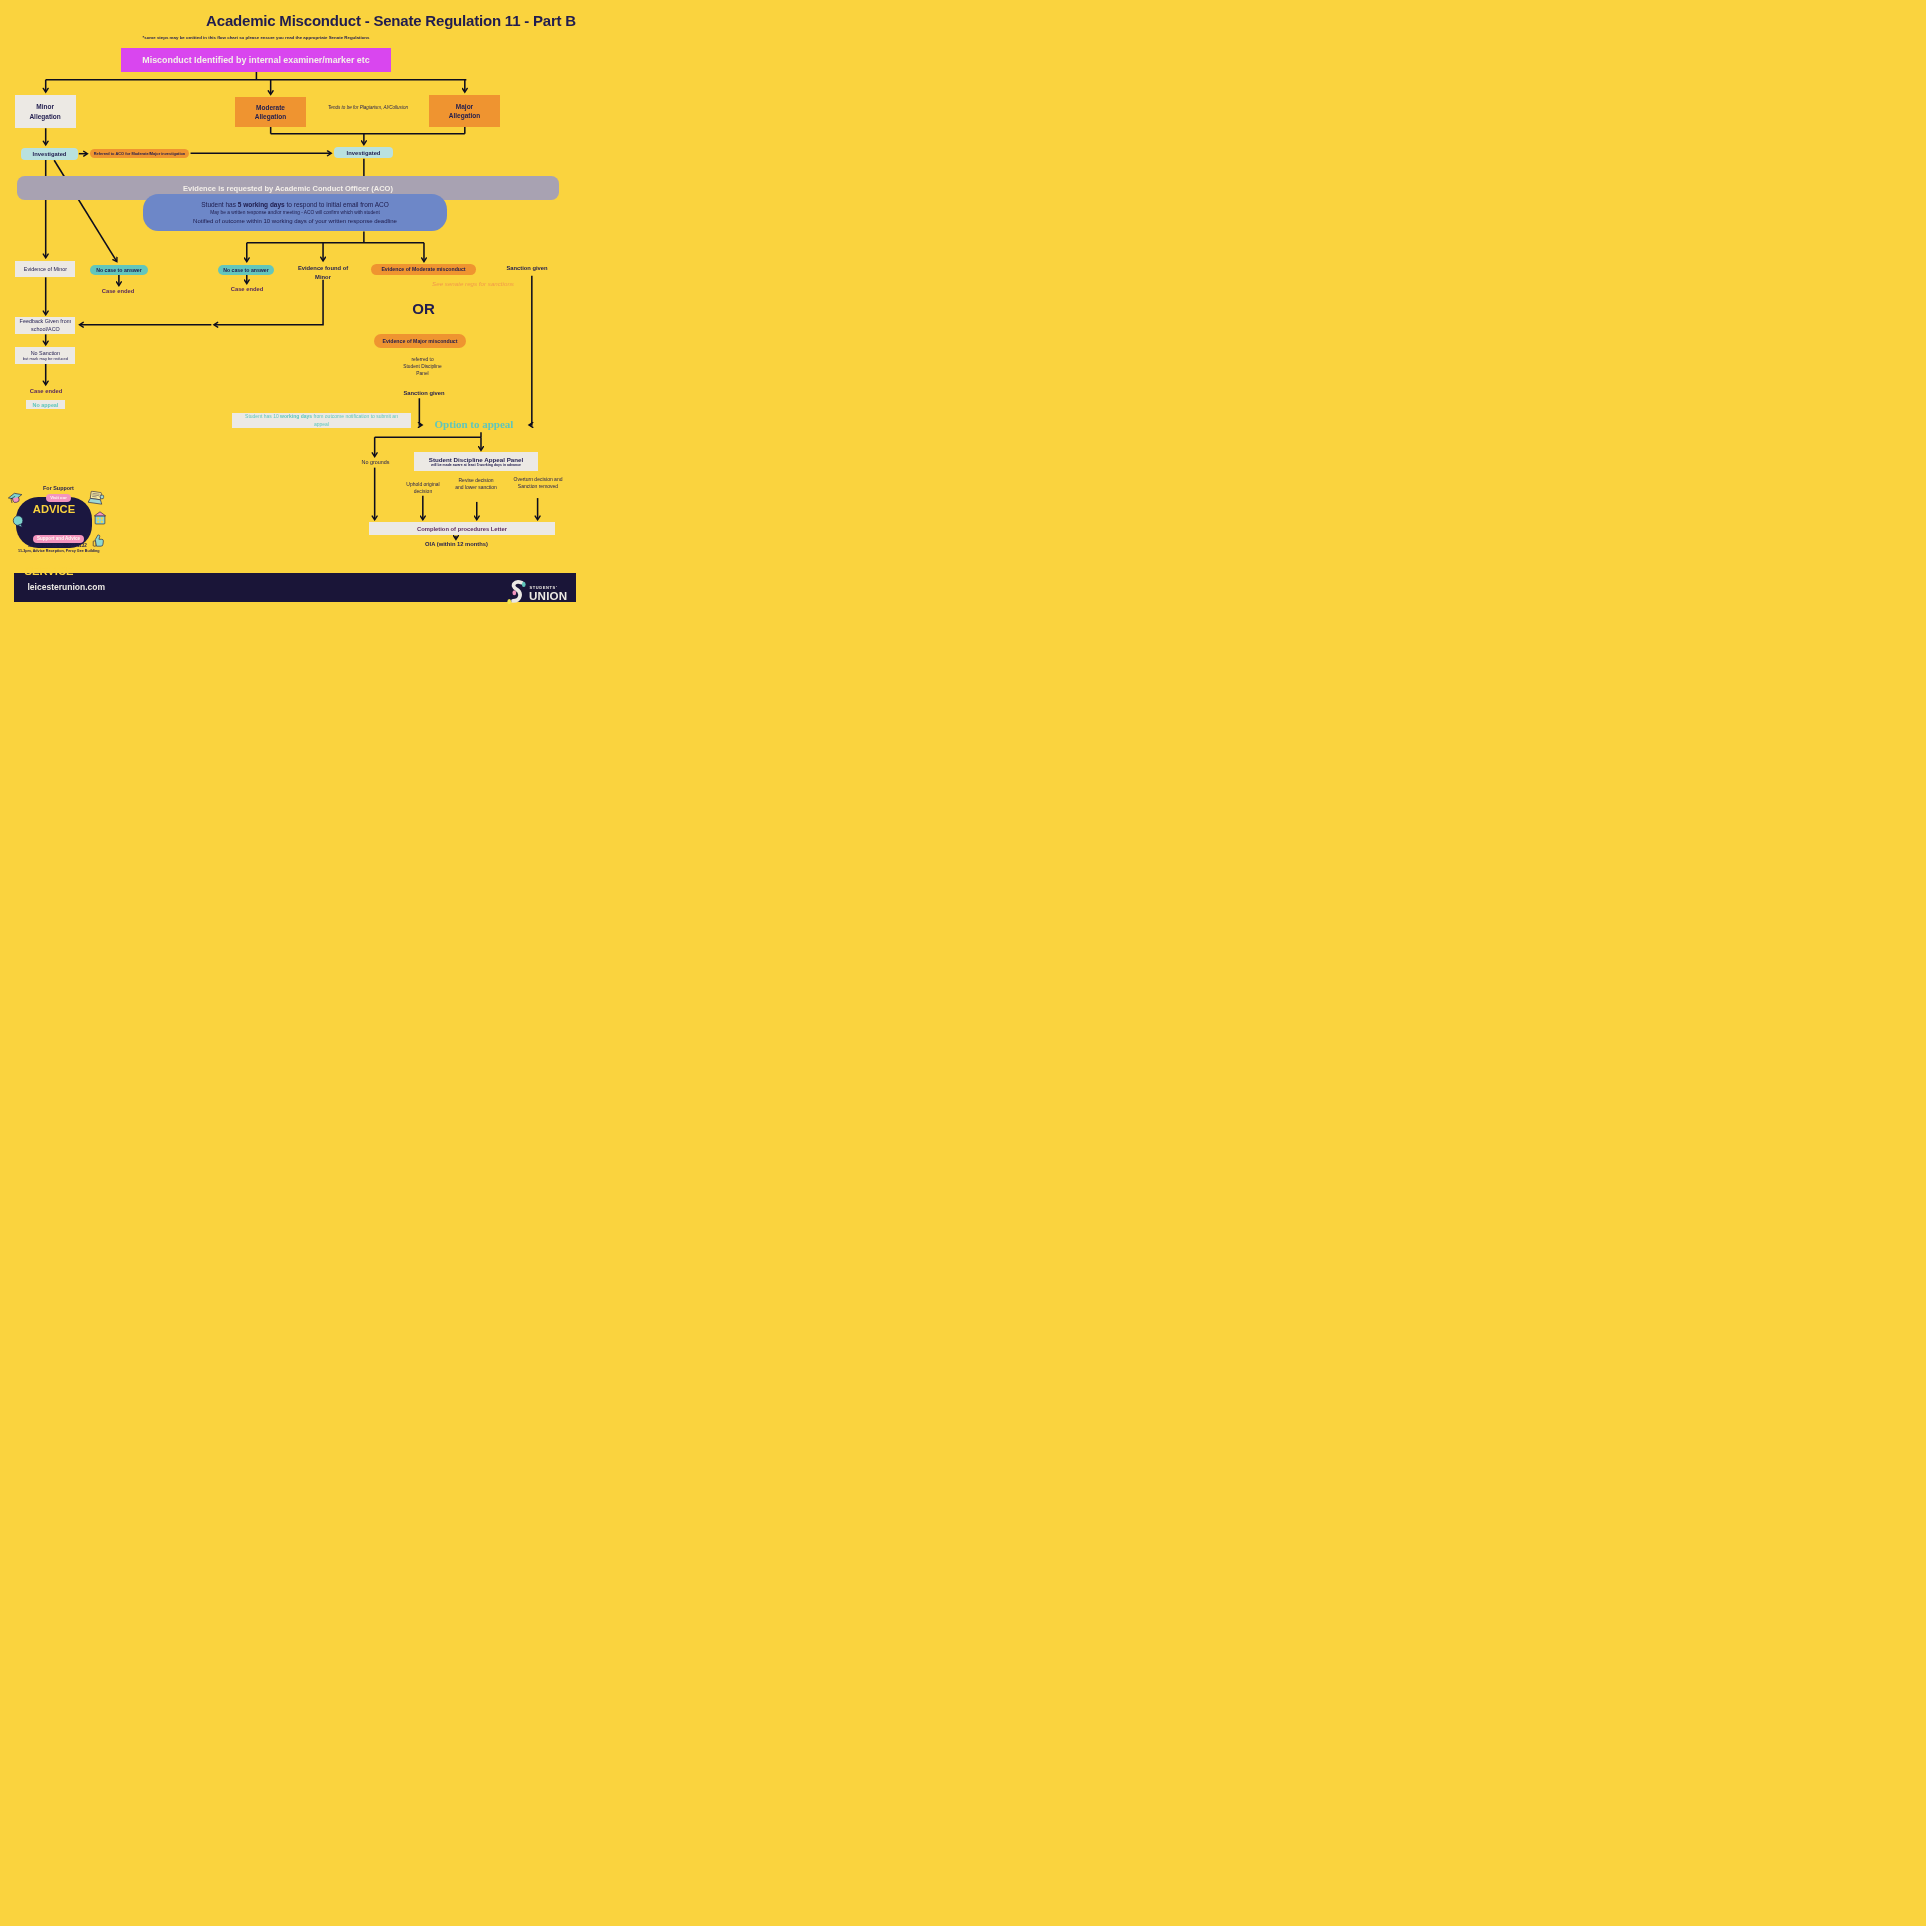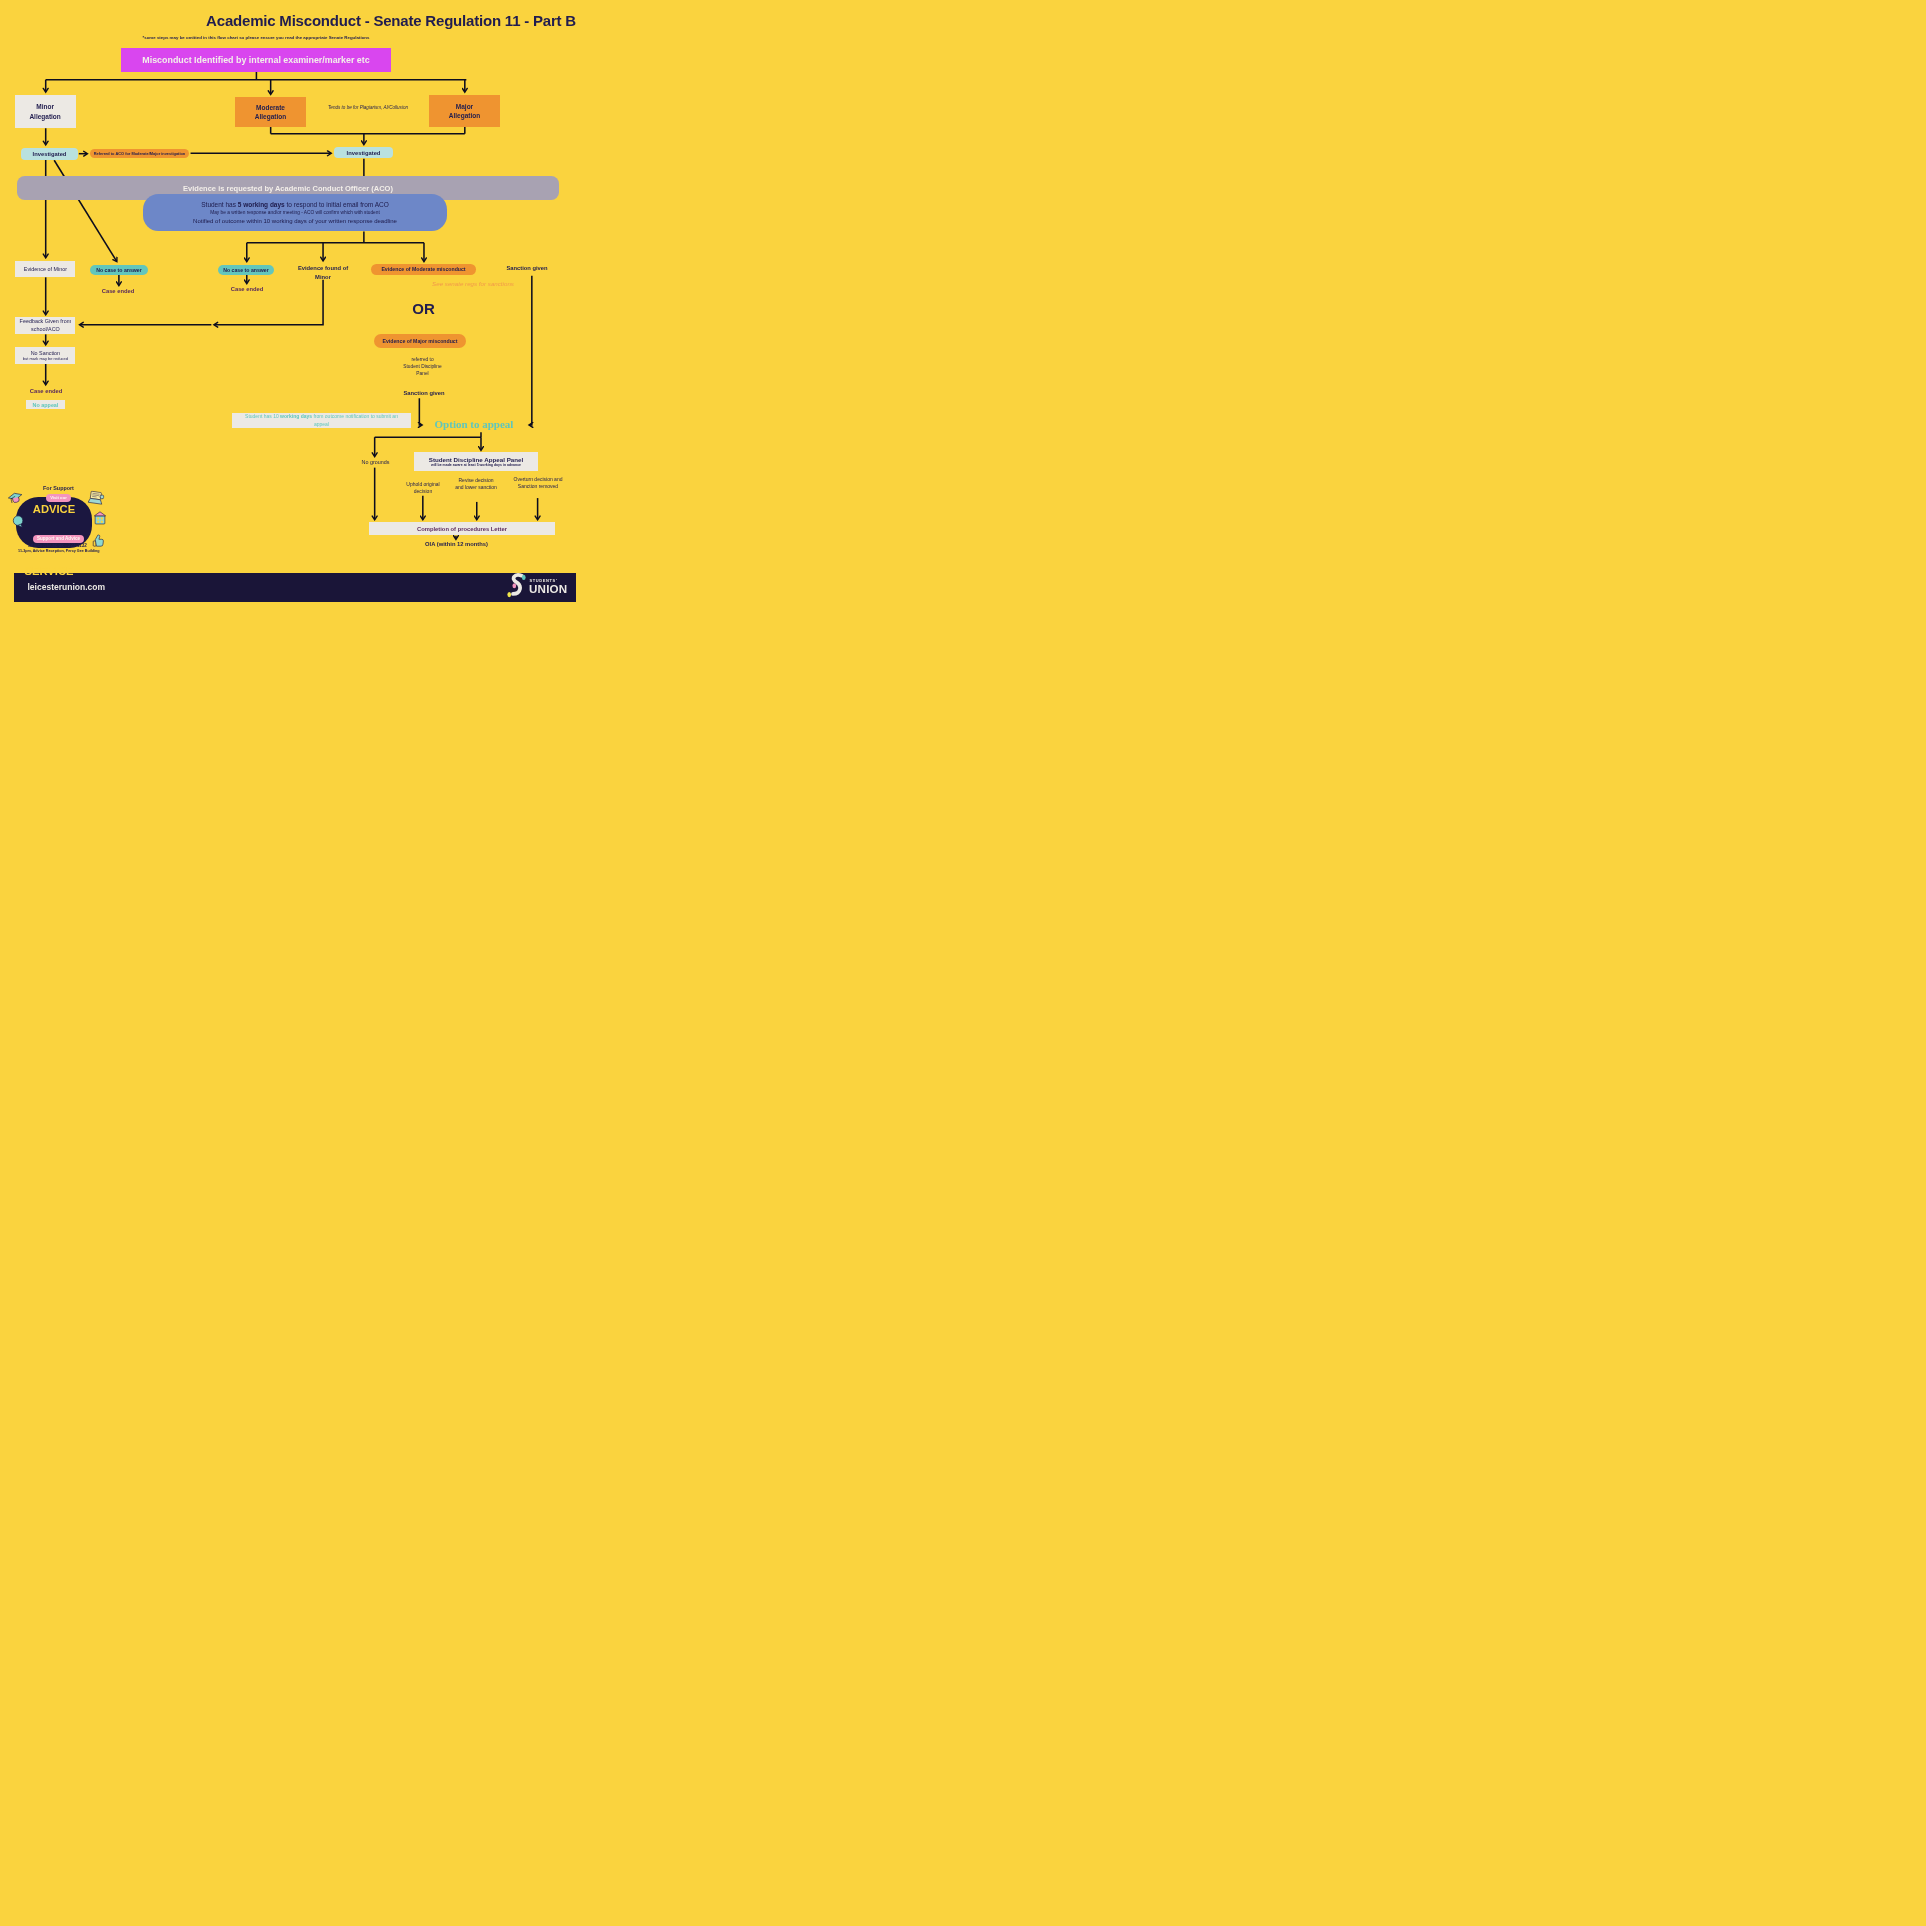--- a/index.html
+++ b/index.html
@@ -204,21 +204,21 @@
   </div>
   <div class="node" style="left:92px;top:534px;z-index:3;">
     <svg width="13" height="13" viewBox="0 0 30 32">
         <rect x="2" y="17" width="7" height="13" rx="2" fill="#FAD33E" stroke="#1B1740" stroke-width="1.5"></rect>
         <path d="M10,30 h11 a5,5 0 0 0 5,-5 l1,-8 a4,4 0 0 0 -4,-4 h-7 l2,-7 a3,3 0 0 0 -6,-1 l-5,9 z" fill="#8FD8D0" stroke="#1B1740" stroke-width="1.5"></path>
       </svg>
   </div>
 
   <div class="node footer" style="left:0;top:573px;width:576px;height:28.5px;margin-left:14px;">
     <div class="abs" style="left:13.5px;top:8.5px;font-size:8.5px;font-weight:bold;color:#ECE9E4;">leicesterunion.com</div>
-    <div class="abs" style="left:490px;top:0;">
+    <div class="abs" style="left:490px;top:7px;">
       <svg width="24" height="27" viewBox="0 0 70 80">
         <path d="M52,8 C30,0 20,18 35,26 C54,36 50,62 26,62" fill="none" stroke="#ECE9E4" stroke-width="11" stroke-linecap="round"></path>
         <ellipse cx="58" cy="13" rx="5.5" ry="7.5" fill="#5FC6BC"></ellipse>
         <ellipse cx="30" cy="38" rx="5.5" ry="7.5" fill="#F394BE"></ellipse>
         <ellipse cx="15" cy="64" rx="5.5" ry="7.5" fill="#F2E84B"></ellipse>
       </svg>
       <div class="abs" style="left:25.4px;top:4.6px;font-size:4px;font-weight:bold;letter-spacing:0.6px;color:#ECE9E4;">STUDENTS'</div>
       <div class="abs" style="left:25px;top:9.2px;font-size:11.6px;font-weight:bold;letter-spacing:0.2px;color:#ECE9E4;">UNION</div>
     </div>
   </div>

